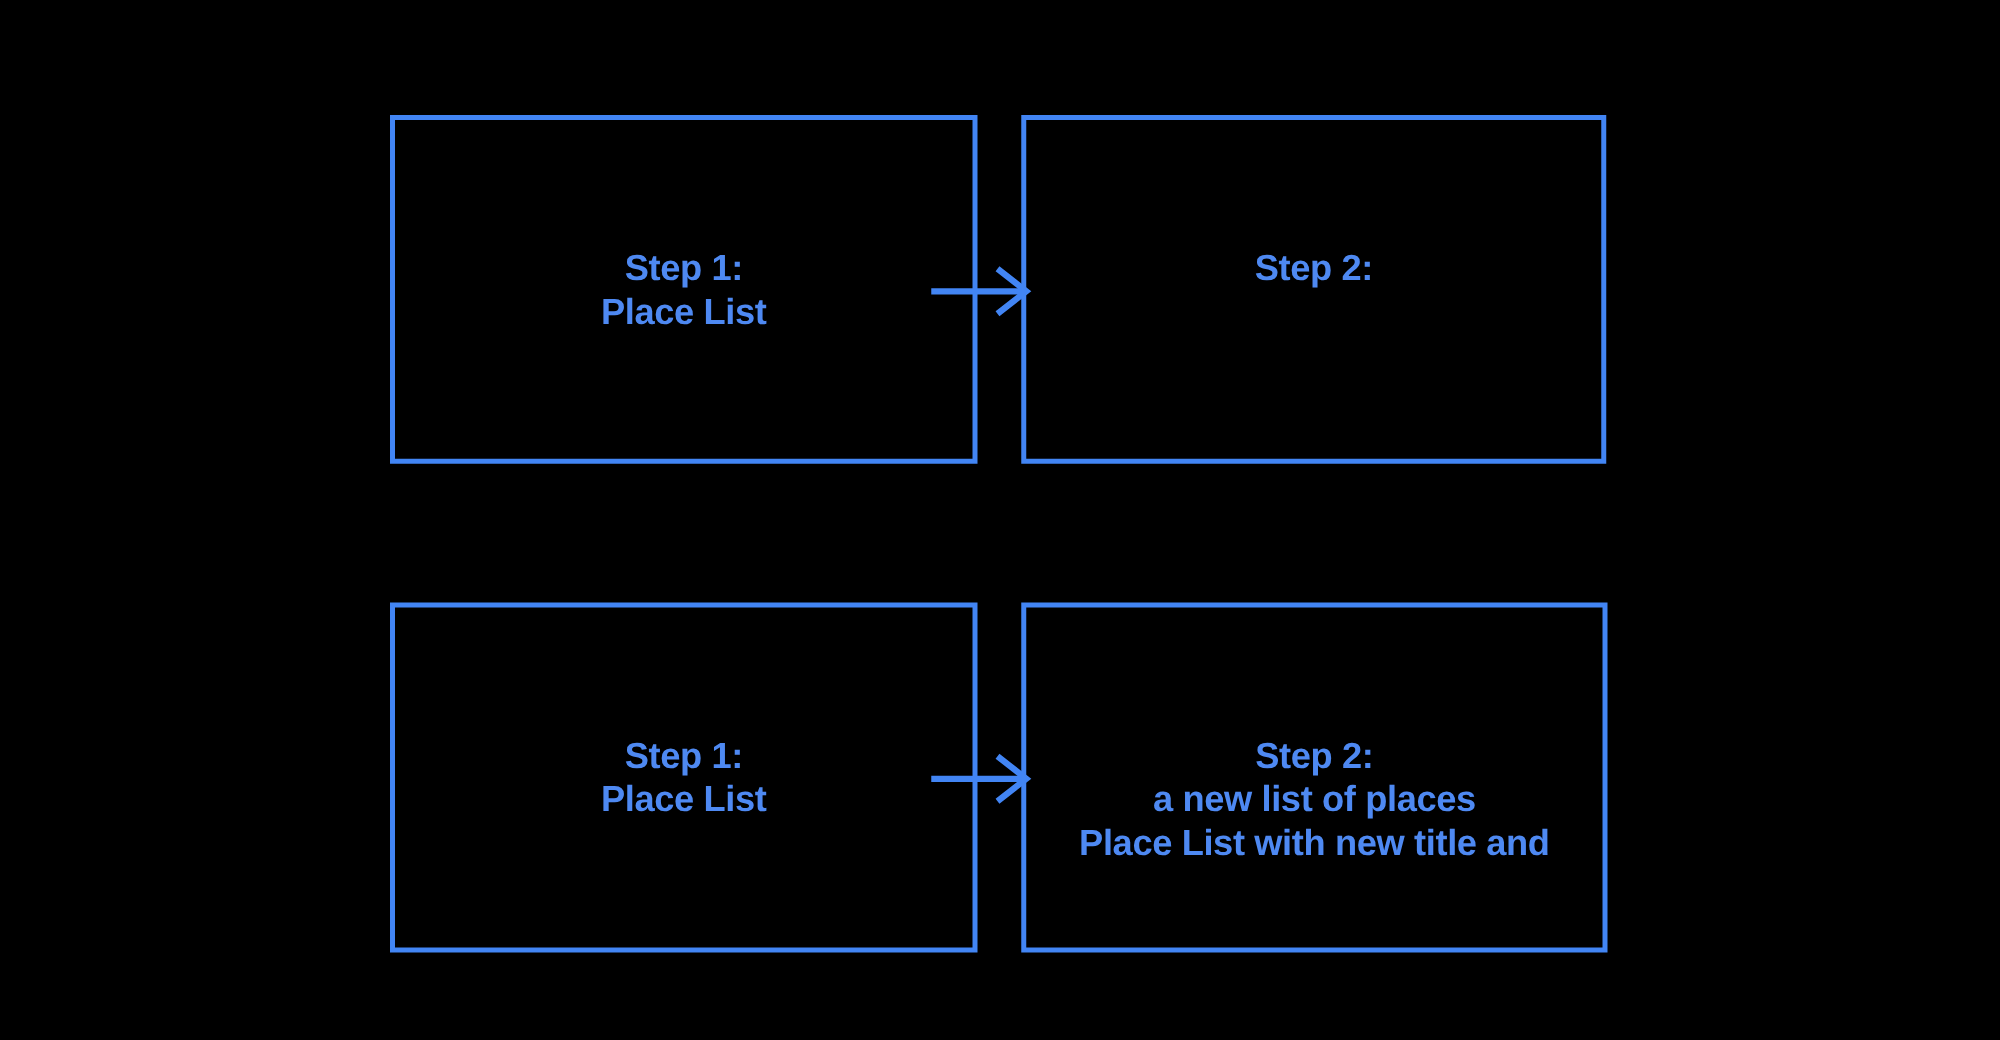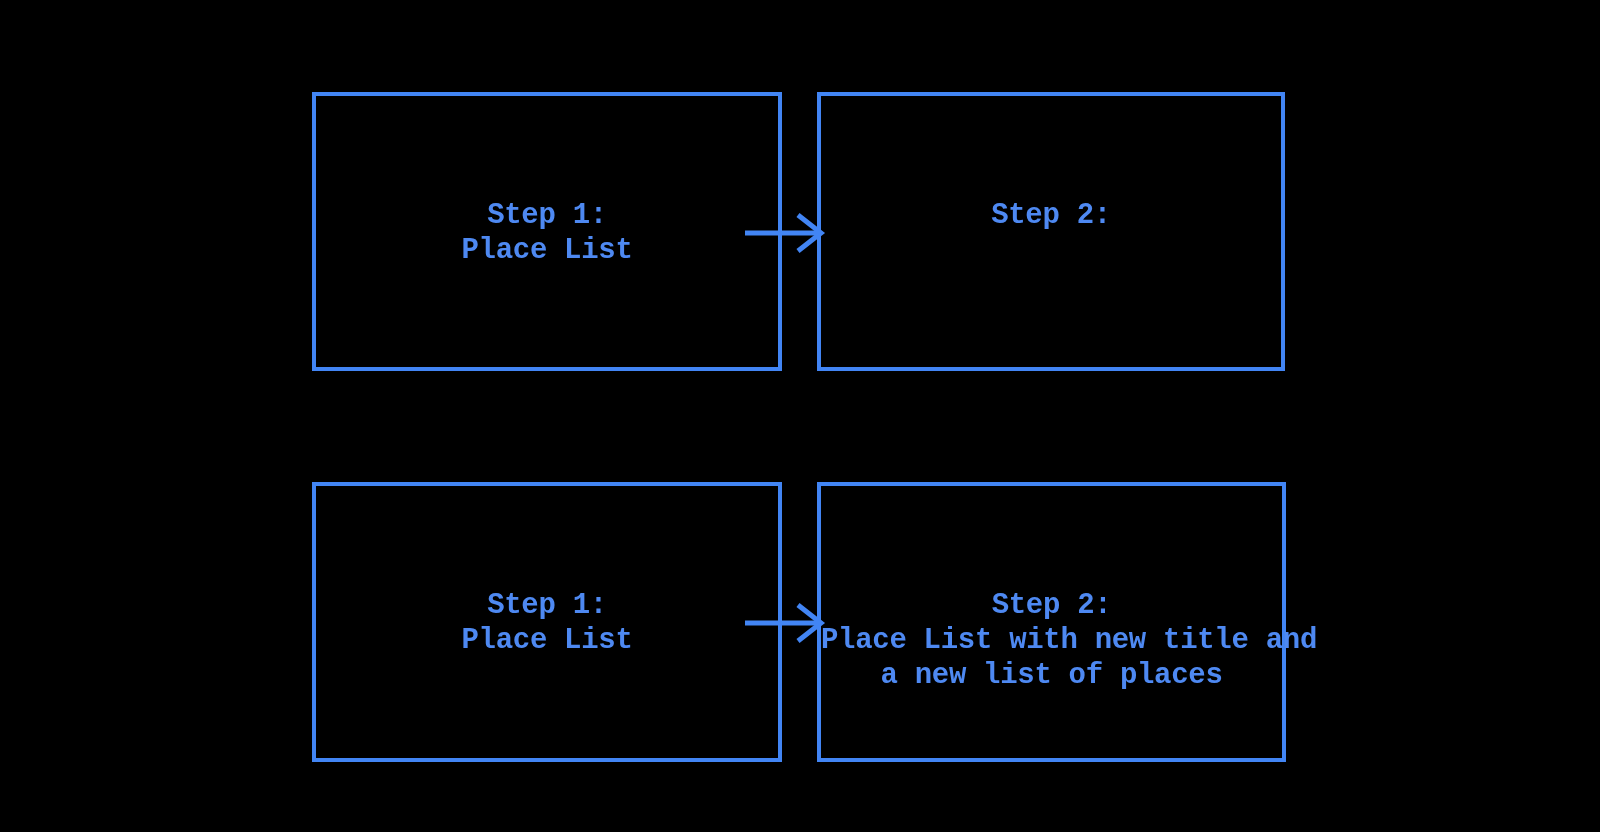--- a/index.html
+++ b/index.html
@@ -7,21 +7,21 @@
     --accent:#4285f4;
     --text:#4e89f2;
   }
   html,body{margin:0;padding:0;background:var(--bg);}
   .stage{
     position:relative;
     width:1396px;
     height:832px;
     background:var(--bg);
     overflow:hidden;
-    font-family:Liberation Mono, monospace;
+    font-family:Liberation Sans, sans-serif;
   }
   .flow-box{
     position:absolute;
     box-sizing:border-box;
     border:4px solid var(--accent);
     background:transparent;
   }
   .box-label{
     padding-top:102px;
     text-align:center;
@@ -75,18 +75,18 @@
   </div>
 
   <svg class="arrow" id="arrow-2" viewBox="0 0 86 52" xmlns="http://www.w3.org/2000/svg">
     <path d="M5 26 L79 26" stroke="#4285f4" stroke-width="5" fill="none"></path>
     <path d="M58 8 L81 26 L58 44" stroke="#4285f4" stroke-width="5" fill="none"></path>
   </svg>
 
   <div class="flow-box" id="box-4">
     <div class="box-label">
       <div>Step 2:</div>
+      <div>a new list of places</div>
       <div>Place List with new title and</div>
-      <div>a new list of places</div>
     </div>
   </div>
 
 </div>
 
 </body></html>

